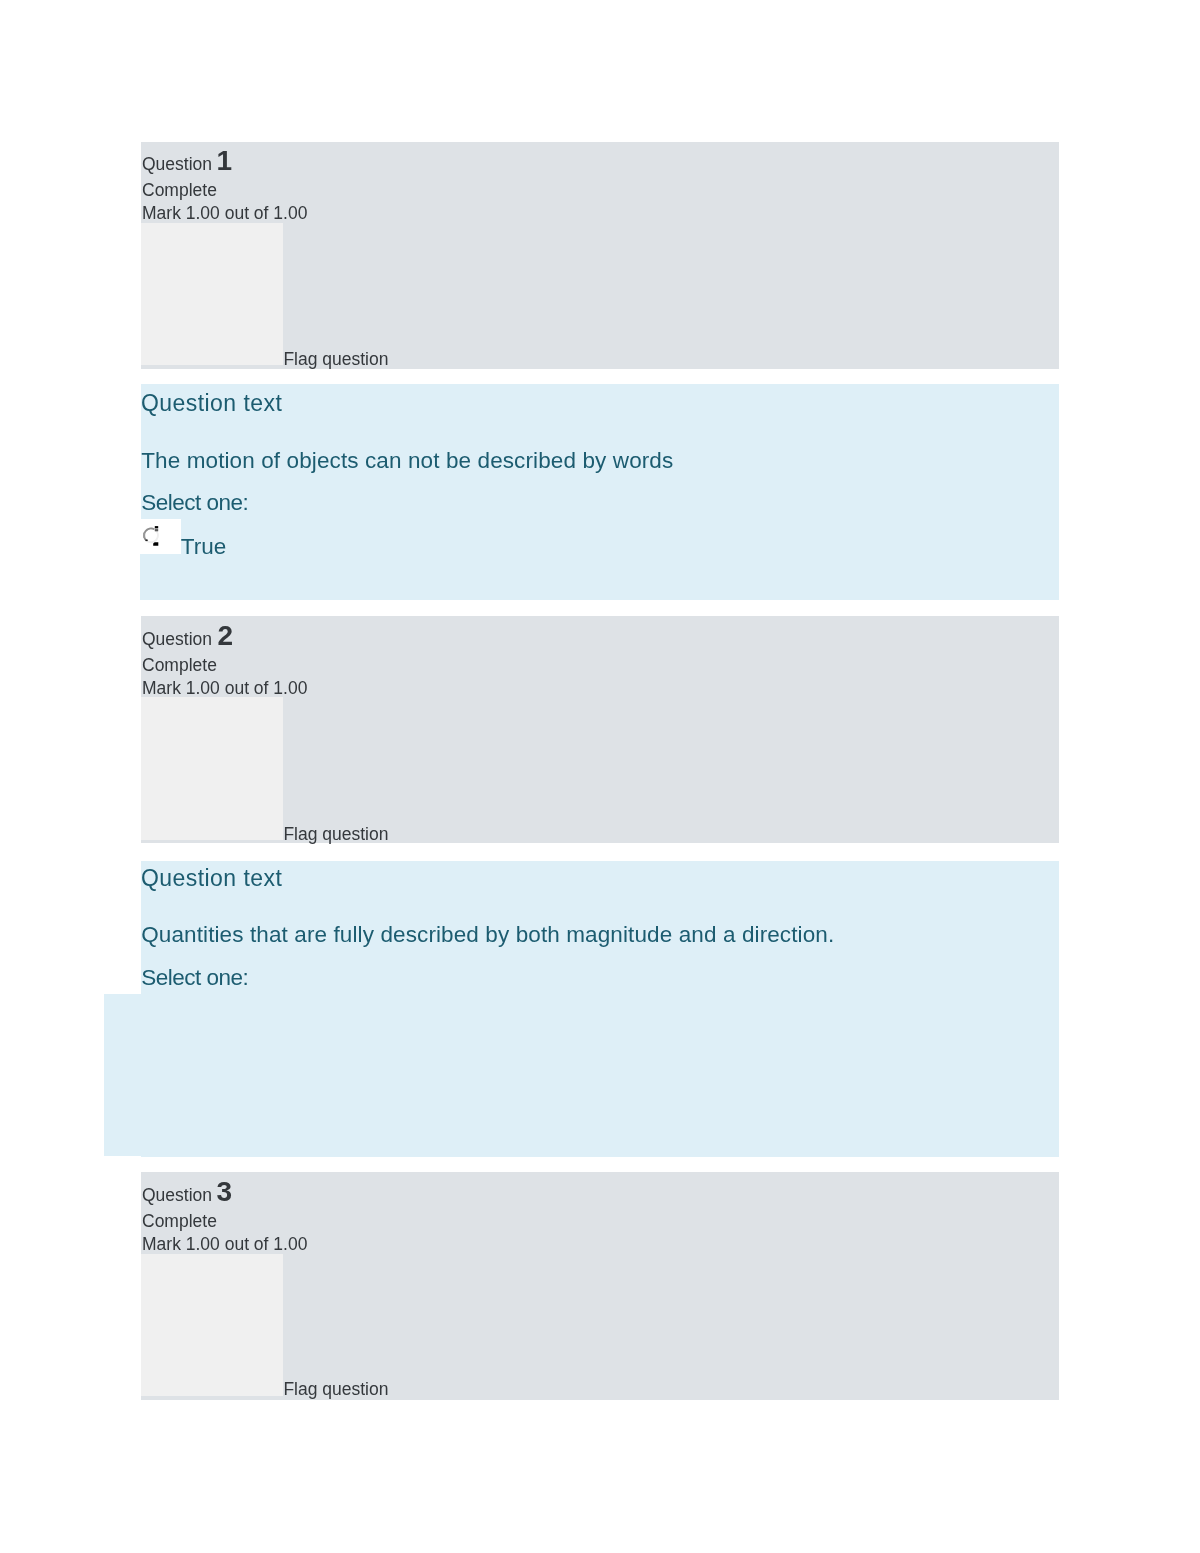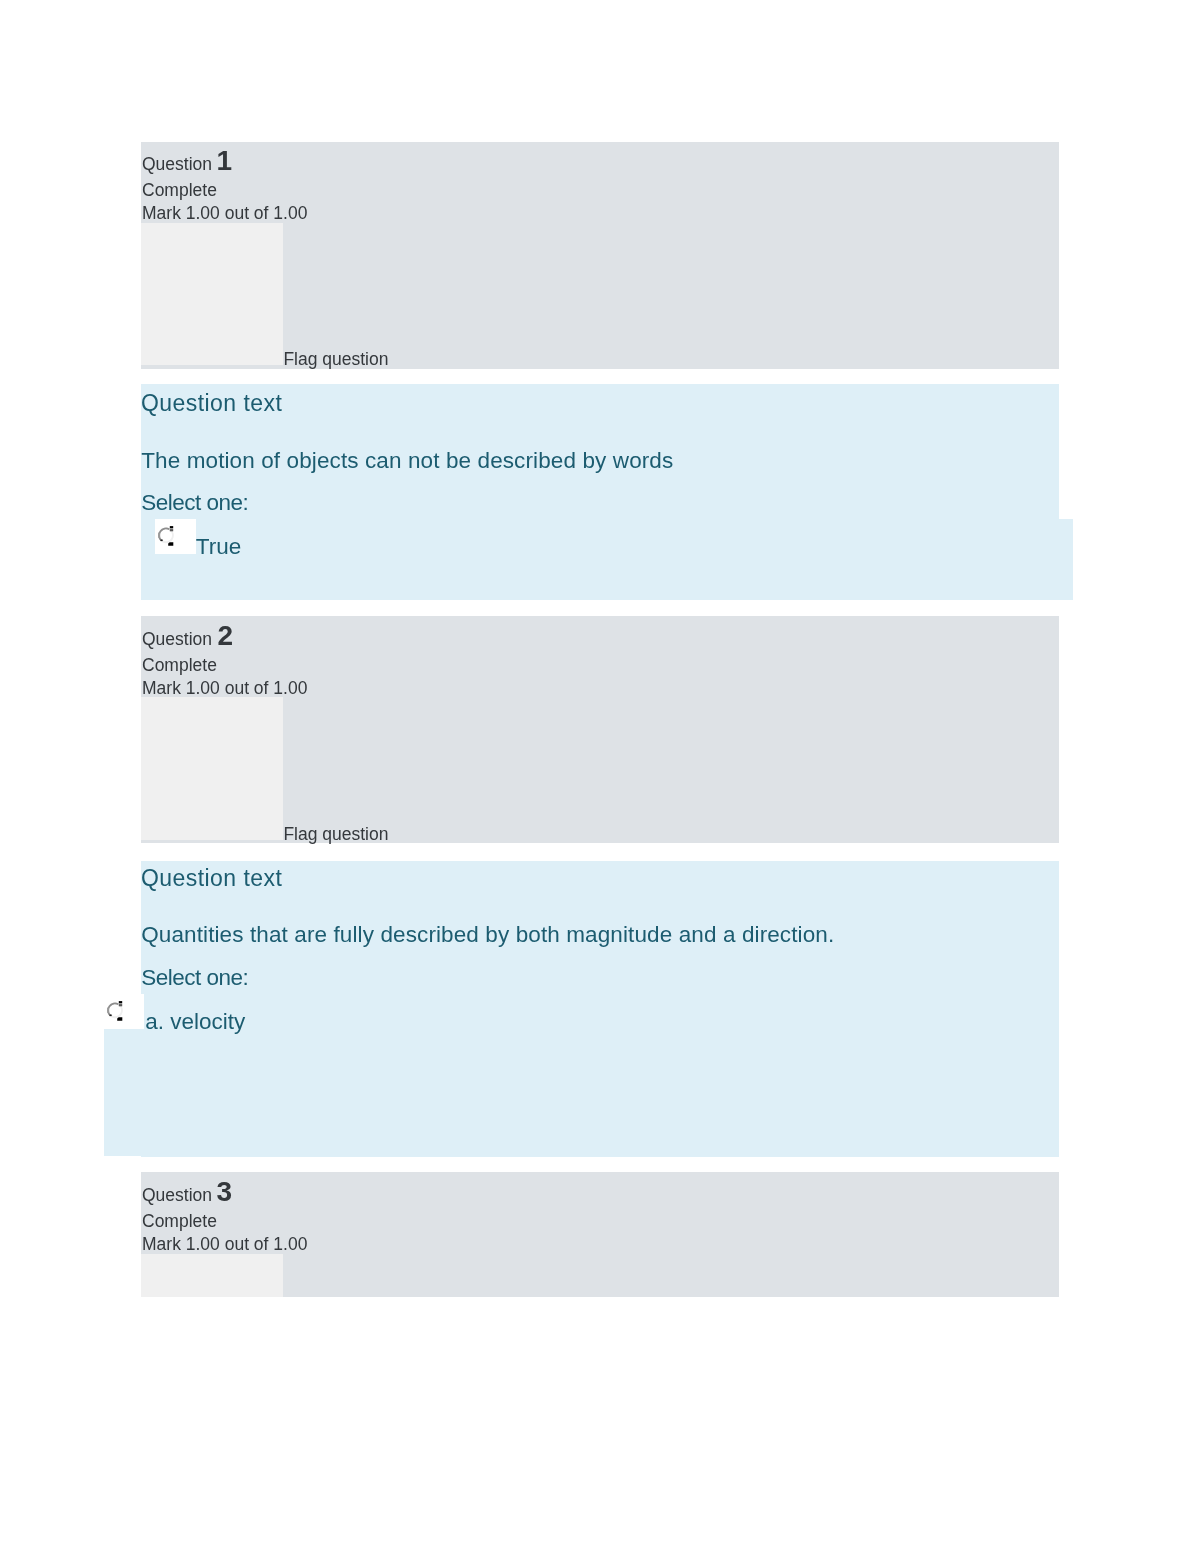--- a/index.html
+++ b/index.html
@@ -1,19 +1,19 @@
 <!DOCTYPE html>
 <html><head>
 <meta charset="utf-8">
 <title>Quiz review</title>
 <style>
   html,body{margin:0;padding:0;background:#ffffff;}
   body{font-family:"Liberation Sans", sans-serif;}
   .info-line,.flag,.qhead,.qtext,.sel,.opt-label{transform:translateZ(0);}
-  .page{position:relative;width:1200px;height:1297px;overflow:hidden;background:#fff;
+  .page{position:relative;width:1200px;height:1553px;overflow:hidden;background:#fff;
         transform:translateZ(0);text-decoration:underline;}
 
   
   .qinfo{position:absolute;left:140.5px;width:918.4px;background:#dee2e6;}
   .info-line{position:absolute;left:142px;font-size:17.5px;color:#34383c;
              white-space:nowrap;line-height:0;}
   .qnum-big{font-weight:700;font-size:28px;}
   .imgph{position:absolute;background:#f0f0f0;width:142.2px;height:142.2px;}
   .flag{position:absolute;left:283.4px;font-size:17.5px;color:#34383c;
         white-space:nowrap;line-height:0;}
@@ -46,21 +46,21 @@
   <div class="info-line" style="top:163.8px;">Question</div>
   <div class="info-line qnum-big" style="left:216.5px;top:161px;">1</div>
   <div class="info-line" style="top:190.1px;">Complete</div>
   <div class="info-line" style="top:212.9px;">Mark 1.00 out of 1.00</div>
   <div class="flag" style="top:358.8px;">Flag question</div>
 
   <div class="qbox" style="top:384.4px;height:215.8px;"></div>
   <div class="qhead" style="top:402.9px;">Question text</div>
   <div class="qtext" style="top:460.8px;">The motion of objects can not be described by words</div>
   <div class="sel" style="top:503.3px;">Select one:</div>
-  <div class="answers" style="left:155px;top:518.9px;width:917.7px;height:81.4px;">
+  <div class="answers" style="left:140px;top:518.9px;width:917.7px;height:81.4px;">
     <div class="opt">
       <span class="opt-input">
           <svg class="radio-icon" width="16" height="21" viewBox="0 0 16 21">
             <path d="M8.05 1.5 A7.85 7.85 0 1 1 8.04 1.5 Z M8.05 3.35 A6.0 6.0 0 1 0 8.06 3.35 Z" fill="#efefef" fill-rule="evenodd"></path>
             <path d="M11.74 2.42 A7.85 7.85 0 0 0 2.50 14.90 L3.81 13.59 A6.0 6.0 0 0 1 10.87 4.05 Z" fill="#8d8d8d"></path>
             <rect x="0.2" y="6.6" width="2.0" height="5.3" fill="#9a9a9a"></rect>
             <rect x="11.8" y="0.1" width="3.4" height="2.3" fill="#000000"></rect>
             <rect x="11.8" y="3.1" width="3.4" height="2.2" fill="#585858"></rect>
             <rect x="2.5" y="13.5" width="2.2" height="1.6" fill="#1e1e1e"></rect>
             <path d="M10.2 17.6 L11.6 16.3 L15.3 16.3 L15.3 19.8 L10.2 19.8 Z" fill="#000000"></path>
@@ -77,34 +77,20 @@
   <div class="info-line qnum-big" style="left:217.5px;top:636px;">2</div>
   <div class="info-line" style="top:665.1px;">Complete</div>
   <div class="info-line" style="top:687.9px;">Mark 1.00 out of 1.00</div>
   <div class="flag" style="top:833.6px;">Flag question</div>
 
   <div class="qbox" style="top:860.5px;height:296.5px;"></div>
   <div class="qhead" style="top:878.3px;">Question text</div>
   <div class="qtext" style="top:934.6px;">Quantities that are fully described by both magnitude and a direction.</div>
   <div class="sel" style="top:978.3px;">Select one:</div>
   <div class="answers" style="left:103.9px;top:994.1px;width:955px;height:162.2px;">
-    <div class="opt">
-      <span class="opt-input">
-          <svg class="radio-icon" width="16" height="21" viewBox="0 0 16 21">
-            <path d="M8.05 1.5 A7.85 7.85 0 1 1 8.04 1.5 Z M8.05 3.35 A6.0 6.0 0 1 0 8.06 3.35 Z" fill="#efefef" fill-rule="evenodd"></path>
-            <path d="M11.74 2.42 A7.85 7.85 0 0 0 2.50 14.90 L3.81 13.59 A6.0 6.0 0 0 1 10.87 4.05 Z" fill="#8d8d8d"></path>
-            <rect x="0.2" y="6.6" width="2.0" height="5.3" fill="#9a9a9a"></rect>
-            <rect x="11.8" y="0.1" width="3.4" height="2.3" fill="#000000"></rect>
-            <rect x="11.8" y="3.1" width="3.4" height="2.2" fill="#585858"></rect>
-            <rect x="2.5" y="13.5" width="2.2" height="1.6" fill="#1e1e1e"></rect>
-            <path d="M10.2 17.6 L11.6 16.3 L15.3 16.3 L15.3 19.8 L10.2 19.8 Z" fill="#000000"></path>
-          </svg>
-      </span>
-      <span class="opt-label" style="left:41.3px">a. velocity</span>
-    </div>
   </div>
 
   <div class="qinfo" style="top:1172.4px;height:227.5px;">
     <div class="imgph" style="left:0px;top:81.2px;"></div>
   </div>
   <div class="info-line" style="top:1194.8px;">Question</div>
   <div class="info-line qnum-big" style="left:216.5px;top:1192px;">3</div>
   <div class="info-line" style="top:1221.1px;">Complete</div>
   <div class="info-line" style="top:1243.9px;">Mark 1.00 out of 1.00</div>
   <div class="flag" style="top:1388.8px;">Flag question</div>

